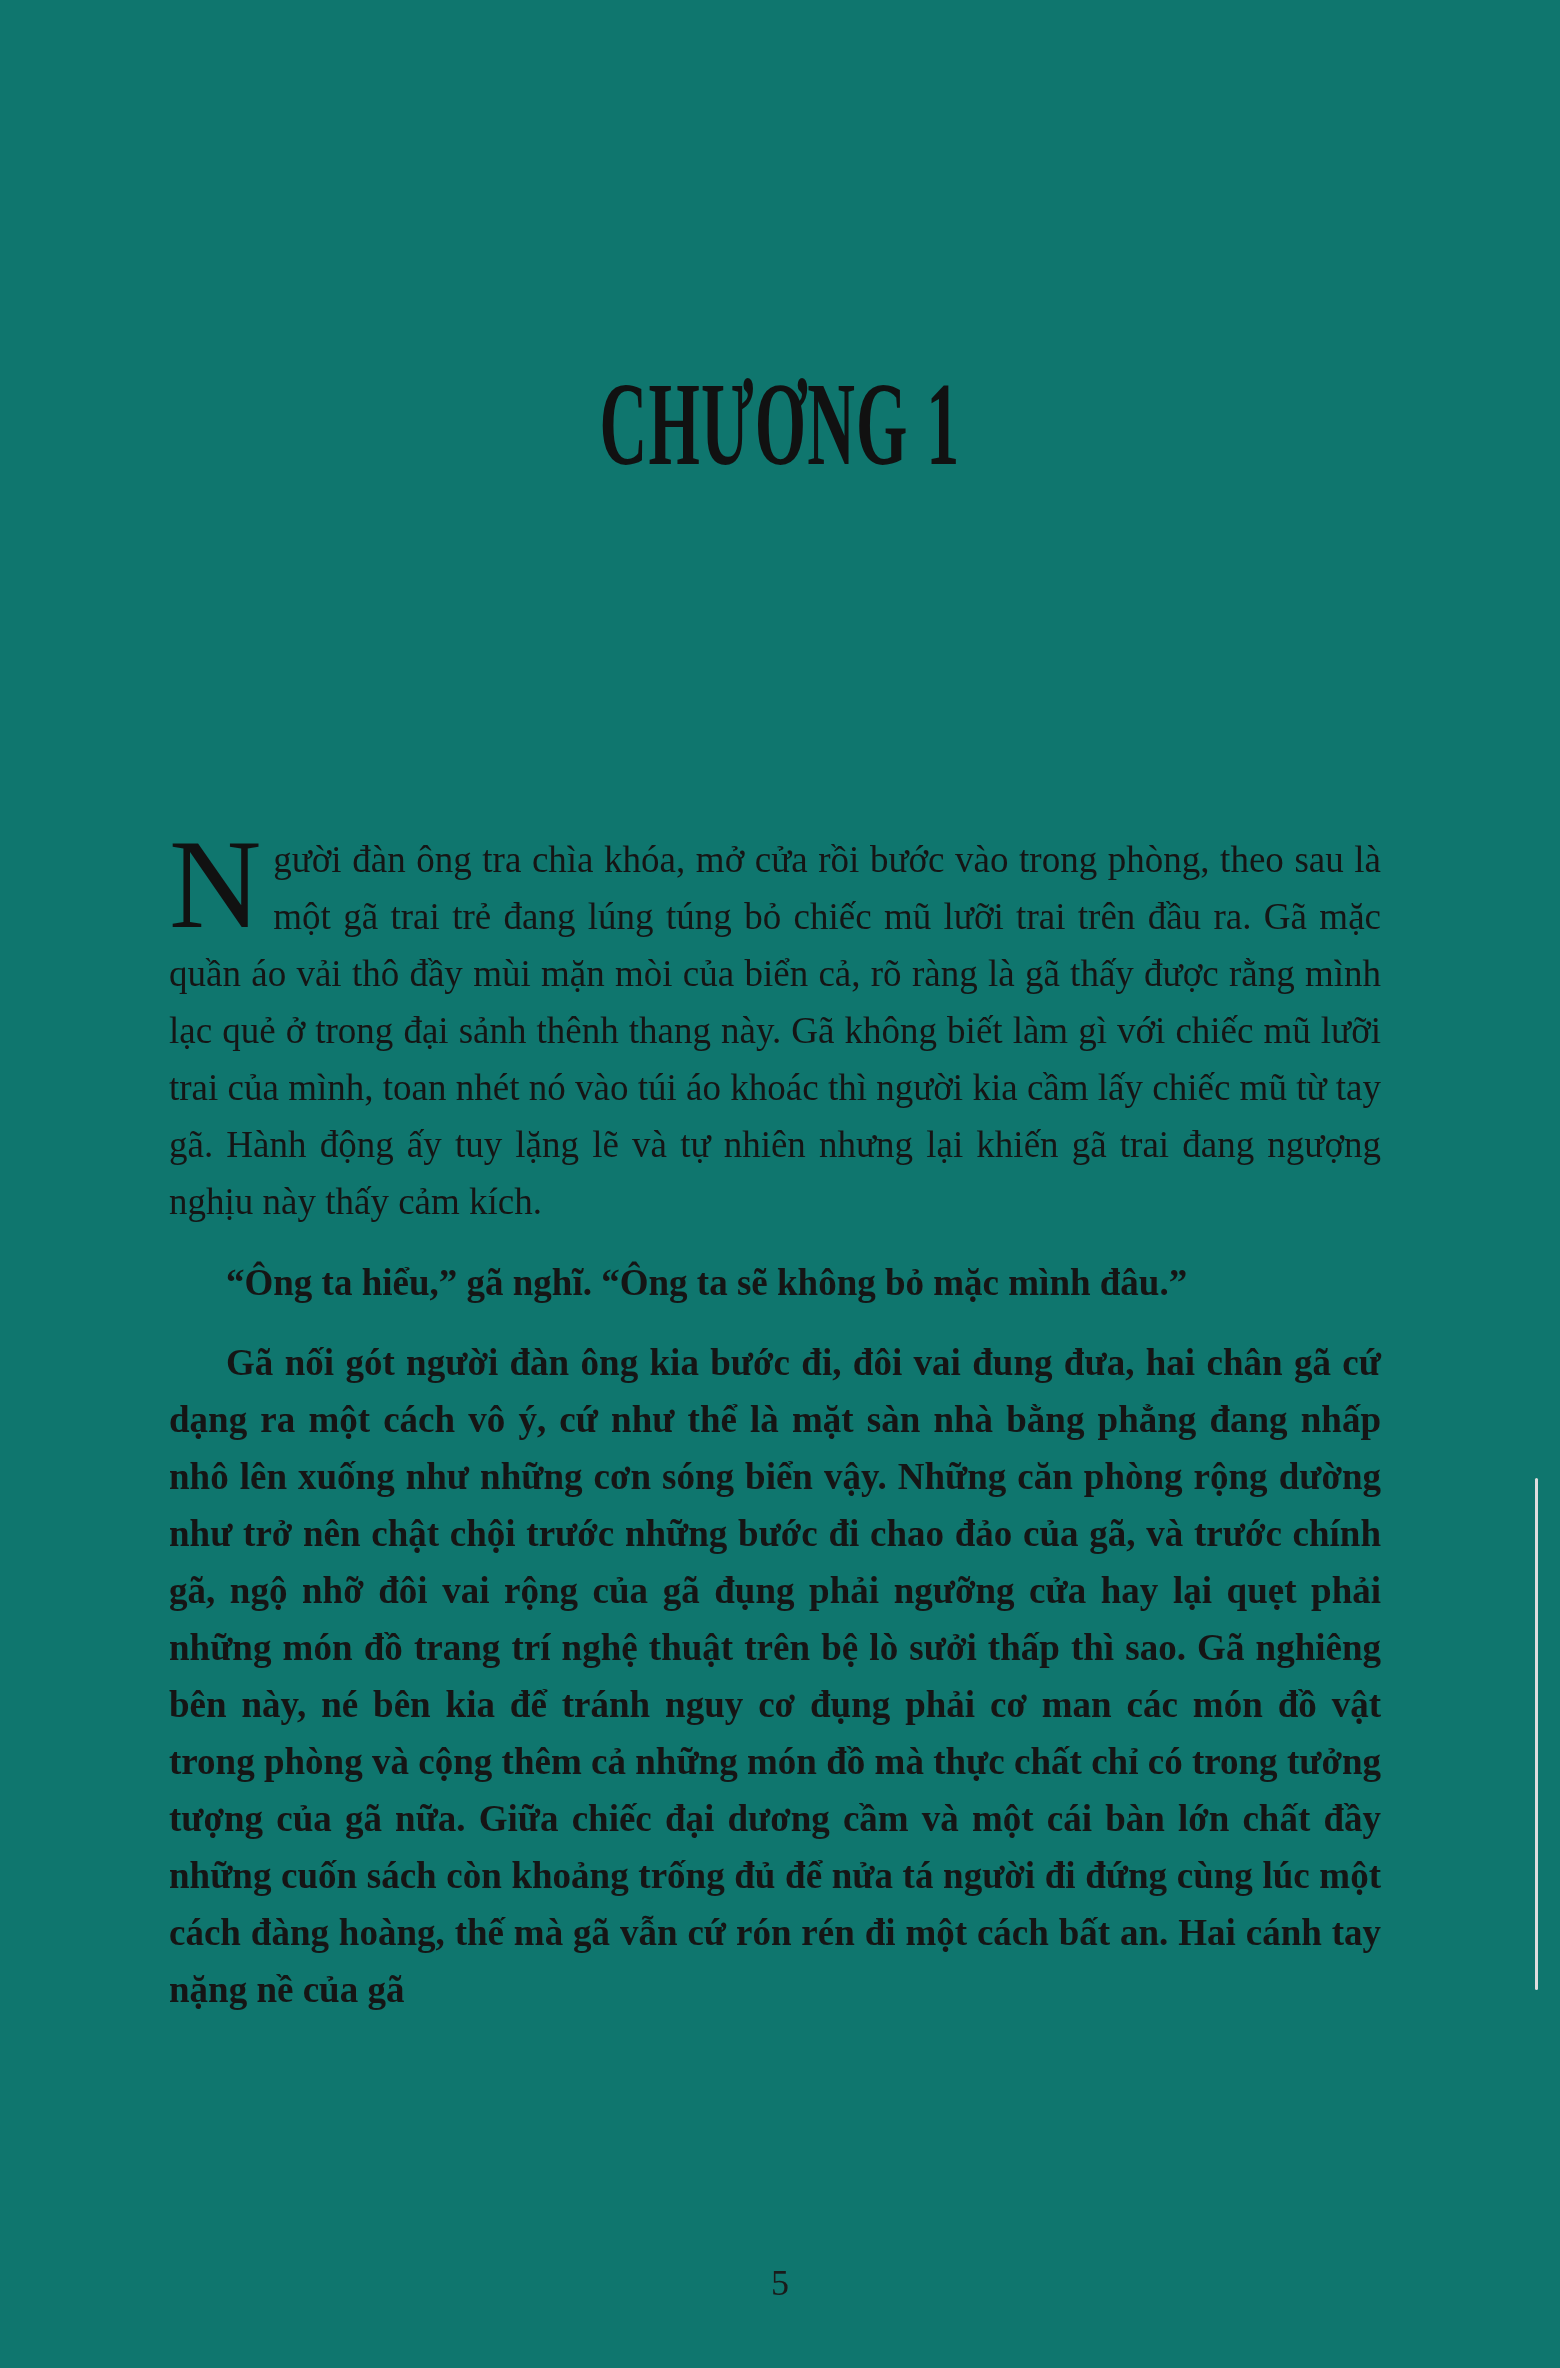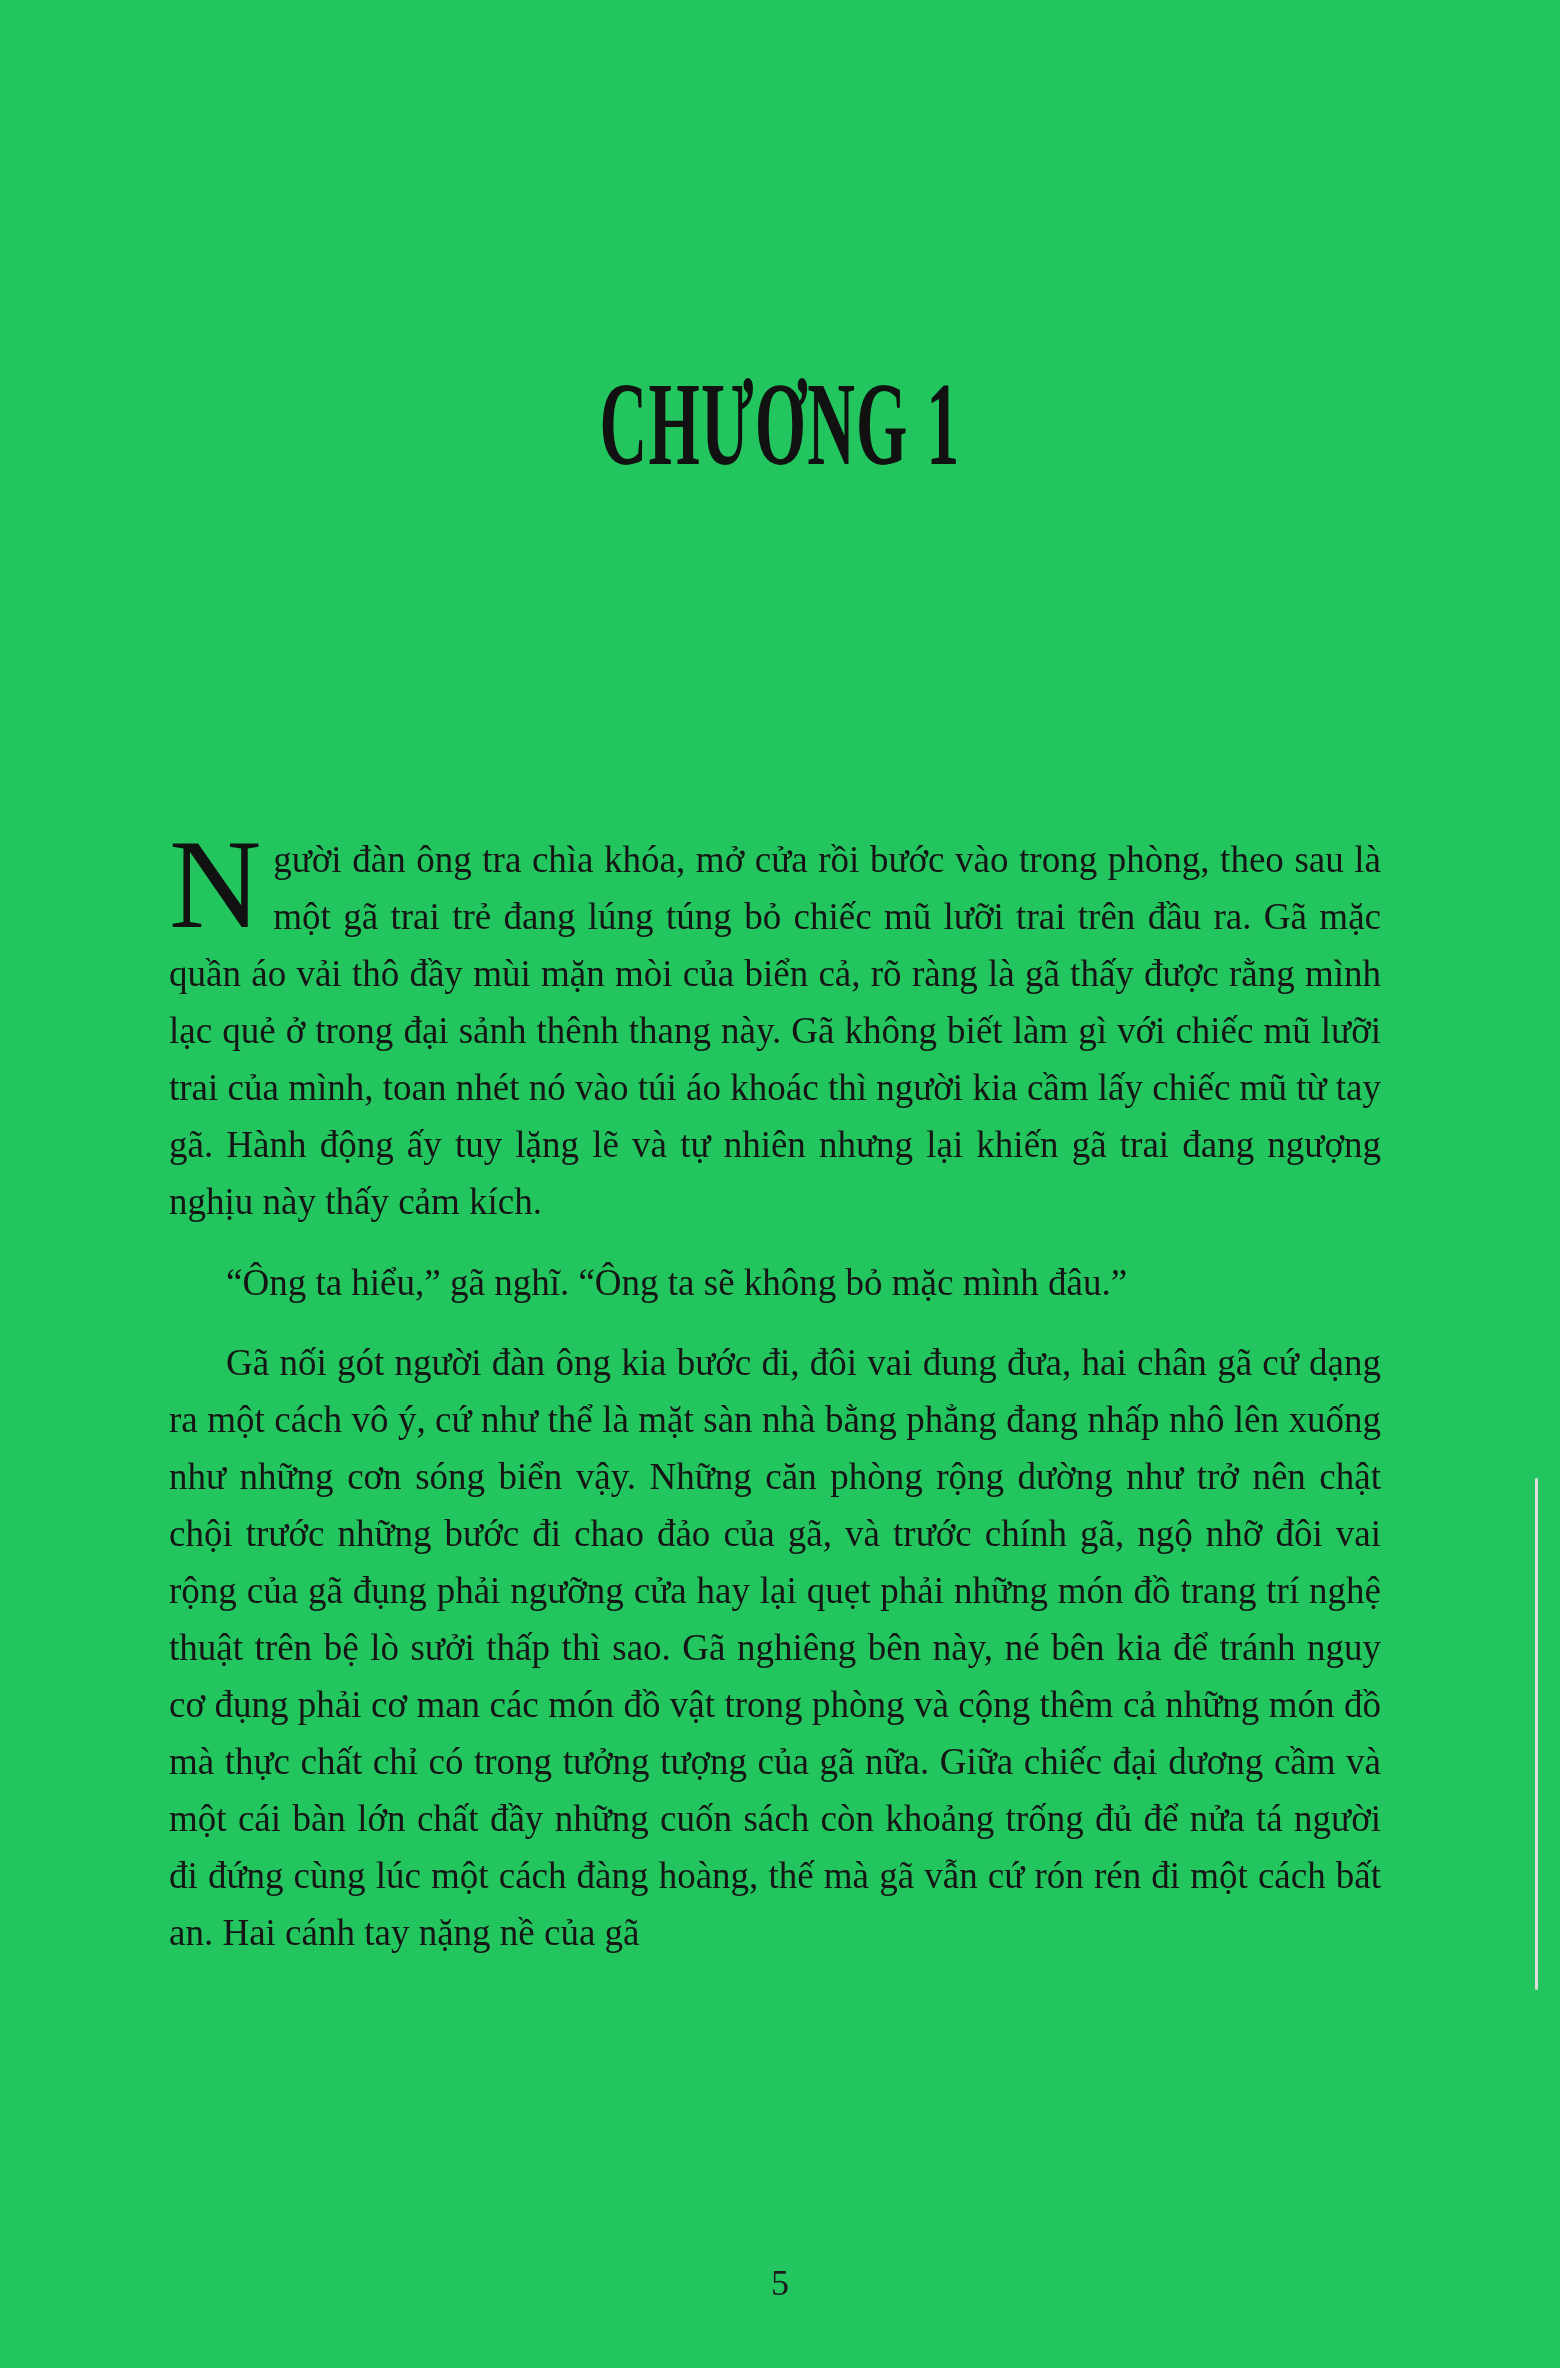--- a/index.html
+++ b/index.html
@@ -5,21 +5,21 @@
   * { margin: 0; padding: 0; box-sizing: border-box; }
 
   html, body {
     background: #ffffff;
   }
 
   .book-page {
     position: relative;
     width: 1560px;
     height: 2368px;
-    background: #22c55e;
+    background: #0f766e;
     overflow: hidden;
     font-family: "Liberation Serif", serif;
     color: #161616;
   }
 
   .chapter-title {
     position: absolute;
     top: 366px;
     left: 0;
     width: 100%;
@@ -42,20 +42,21 @@
     width: 1212px;
     font-size: 37px;
     line-height: 57px;
     text-align: justify;
     text-justify: inter-word;
     color: #151515;
   }
 
   .para + .para {
     margin-top: 23.6px;
+    font-weight: bold;
   }
 
   .para.indent {
     text-indent: 57px;
   }
 
   .dropcap {
     float: left;
     font-size: 128px;
     line-height: 95px;

